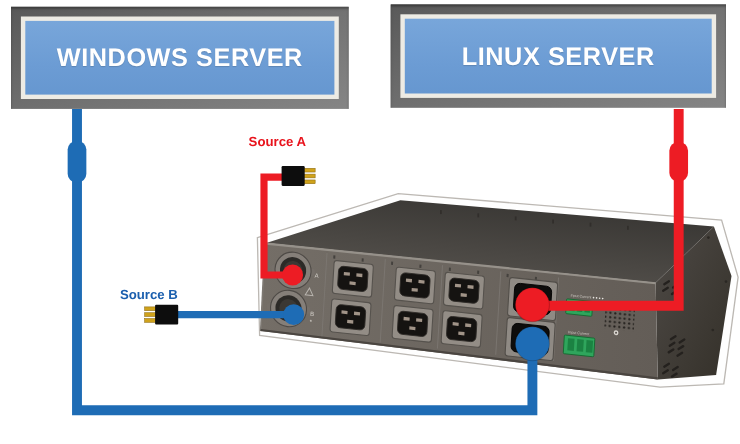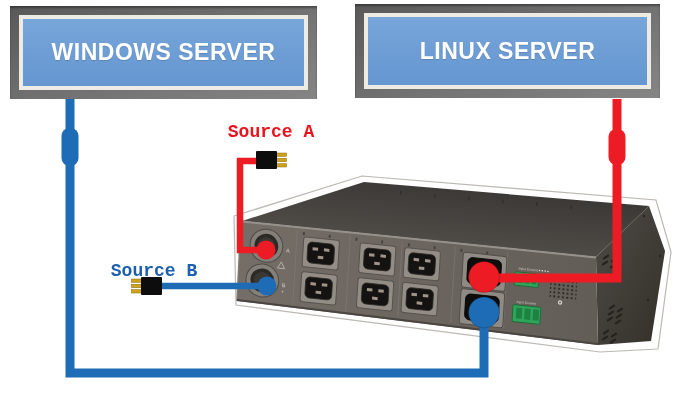--- a/index.html
+++ b/index.html
@@ -21,22 +21,22 @@
     background:linear-gradient(180deg,#78a6da 0%,#6c9cd4 60%,#6697d0 100%);
     display:flex; align-items:center; justify-content:center;
   }
   .server-label {
     color:#ffffff; font-size:23px; font-weight:bold; letter-spacing:.5px;
     text-shadow:0 1px 1px rgba(0,0,0,.15); white-space:nowrap;
   }
   #windows-box { left:10px; top:6px;  width:307px; height:93px; }
   #linux-box   { left:355px; top:4px; width:305px; height:94px; }
   .source-label {
-    position:absolute; width:90px; text-align:center;
-    font-size:18px; font-weight:bold; white-space:nowrap;font-family:Liberation Mono, monospace;
+    position:absolute; width:90px; 
+    font-size:12px; font-weight:bold; white-space:nowrap;
   }
   #source-a-label { left:226px; top:122px; color:#e8131c; }
   #source-b-label { left:109px; top:249px; color:#1b5fae;margin-top:12px; }
   #overlay-svg { position:absolute; left:0; top:0; }
   text { font-family:"Liberation Sans", sans-serif; }
 </style>
 </head>
 <body>
 
 <div id="canvas">

